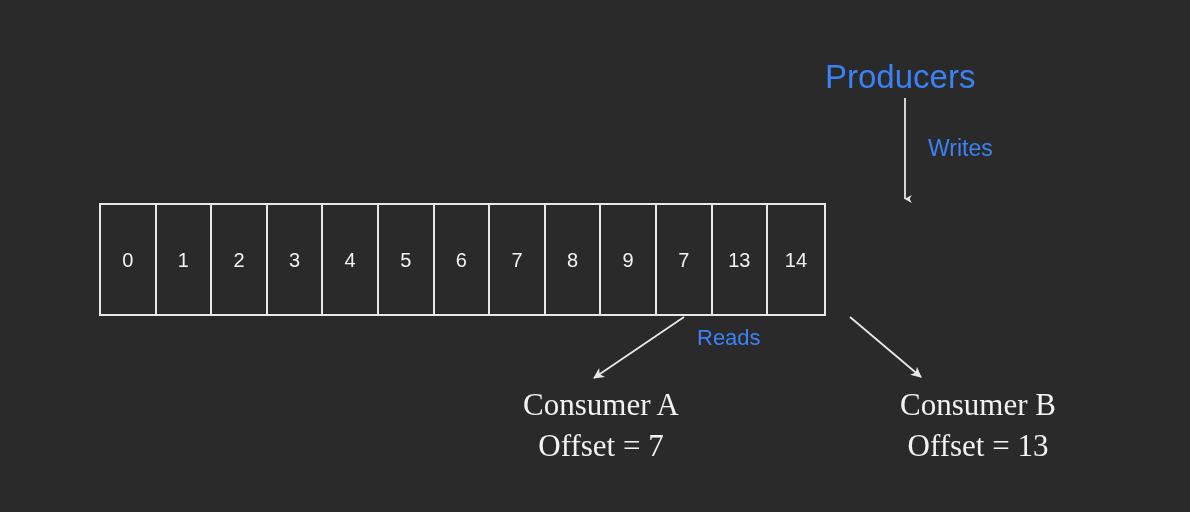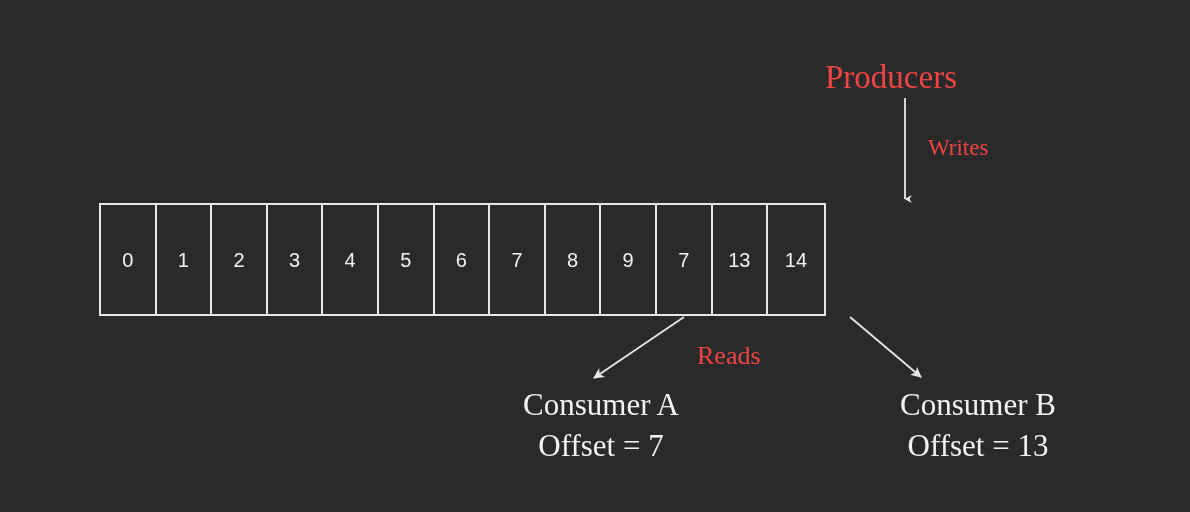--- a/index.html
+++ b/index.html
@@ -47,39 +47,38 @@
     font-size: 20px;
     line-height: 1;
   }
   .log-cell:last-child {
     border-right: none;
   }
 
   
   .label {
     position: absolute;
-    color: #ef4444;
+    color: #3b82f6;
     white-space: nowrap;
     line-height: 1.16;
-    font-family: Liberation Serif, serif;
   }
   .label-producers {
     left: 825px;
     top: 58px;
     font-size: 33px;
   }
   .label-writes {
     left: 928px;
     top: 135px;
     font-size: 23px;
   }
   .label-reads {
     left: 697px;
-    top: 341px;
-    font-size: 26px;
+    top: 325px;
+    font-size: 22px;
   }
   .consumer-block {
     position: absolute;
     text-align: center;
     color: #f2f2f2;
     font-size: 31px;
     line-height: 1.33;
     font-family: Liberation Serif, serif;
   }
   .consumer-a {

